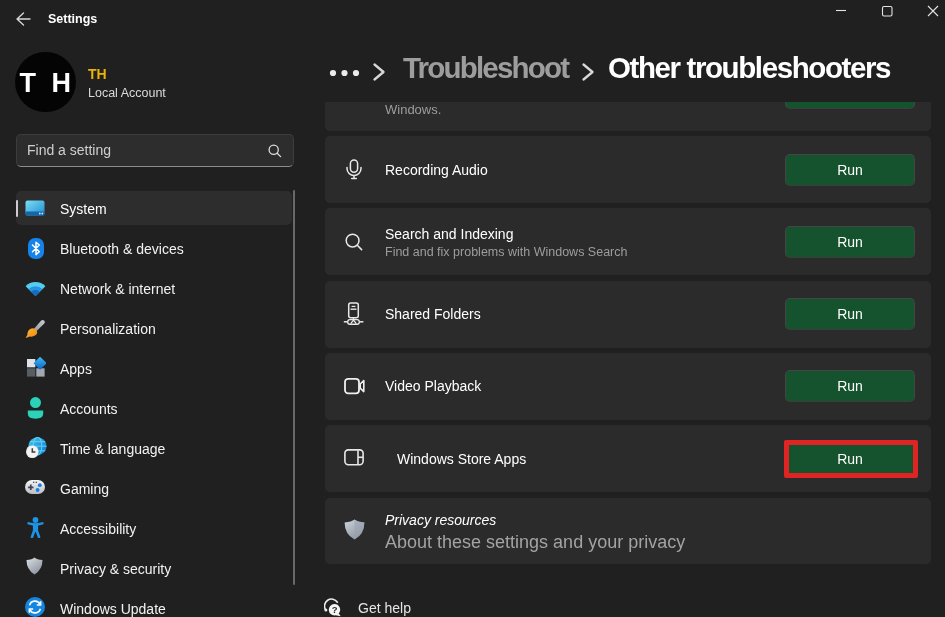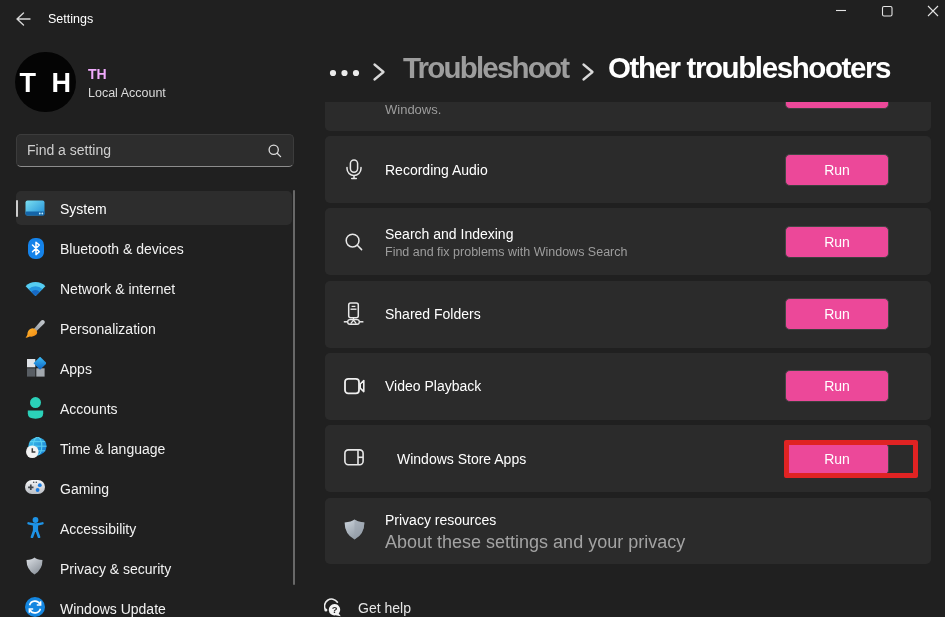--- a/index.html
+++ b/index.html
@@ -2,41 +2,41 @@
 <html><head>
 <meta charset="utf-8">
 <style>
   * { margin:0; padding:0; box-sizing:border-box; }
   html,body { width:945px; height:617px; background:#202020; overflow:hidden;
     font-family:"Liberation Sans", sans-serif; }
   .abs { position:absolute; }
   .card { position:absolute; left:325px; width:606px; background:#2b2b2b; border-radius:5px; }
   .rowtitle { position:absolute; left:385px; font-size:14px; color:#ffffff; white-space:nowrap; }
   .rowsub { position:absolute; left:385px; font-size:12.5px; color:#9d9d9d; white-space:nowrap; }
-  .runbtn { position:absolute; left:785px; width:104px; height:32px; background:#ec4899;
+  .runbtn { position:absolute; left:785px; width:130px; height:32px; background:#14532d;
     border:1px solid #454545; border-bottom-color:#3e3e3e; border-radius:5px;
     color:#ffffff; font-size:14px; text-align:center; line-height:30px; }
   .navtxt { position:absolute; left:60px; font-size:14px; color:#f2f2f2; white-space:nowrap; }
 </style>
 </head>
 <body>
 
 <svg class="abs" style="left:14px;top:11px" width="18" height="16" viewBox="0 0 18 16">
   <path d="M9.5 2 L3 8 L9.5 14 M3.3 8 L16 8" stroke="#d6d6d6" stroke-width="1.4" fill="none" stroke-linecap="round" stroke-linejoin="round"></path>
 </svg>
-<div class="abs" style="left:48px;top:12px;font-size:12.5px;font-weight:normal;color:#ffffff;">Settings</div>
+<div class="abs" style="left:48px;top:12px;font-size:12.5px;font-weight:bold;color:#ffffff;">Settings</div>
 <svg class="abs" style="left:830px;top:0px" width="115" height="22" viewBox="0 0 115 22">
   <line x1="6" y1="10.5" x2="16" y2="10.5" stroke="#e3e3e3" stroke-width="1.1"></line>
   <rect x="52.5" y="6.5" width="9.5" height="9.5" rx="1.5" stroke="#e3e3e3" stroke-width="1.1" fill="none"></rect>
   <path d="M98 6 L108 16 M108 6 L98 16" stroke="#e3e3e3" stroke-width="1.1"></path>
 </svg>
 
 <div class="abs" style="left:15px;top:51.5px;width:60.5px;height:60.5px;border-radius:50%;background:#040404;"></div>
 <div class="abs" style="left:15px;top:53px;width:60.5px;height:60.5px;text-align:center;line-height:60.5px;color:#ffffff;font-size:27px;font-weight:bold;letter-spacing:4px;text-indent:4px;">T&nbsp;H</div>
-<div class="abs" style="left:88px;top:66px;font-size:14px;font-weight:bold;color:#f0abfc;">TH</div>
+<div class="abs" style="left:88px;top:66px;font-size:14px;font-weight:bold;color:#eab308;">TH</div>
 <div class="abs" style="left:88px;top:86px;font-size:12.5px;color:#dadada;">Local Account</div>
 
 <div class="abs" style="left:16px;top:134px;width:278px;height:33px;background:#2d2d2d;border:1px solid #3c3c3c;border-bottom:1px solid #8d8d8d;border-radius:5px;"></div>
 <div class="abs" style="left:27px;top:142px;font-size:14px;color:#cfcfcf;">Find a setting</div>
 <svg class="abs" style="left:267px;top:143px" width="16" height="16" viewBox="0 0 16 16">
   <circle cx="6.7" cy="6.7" r="4.6" stroke="#dddddd" stroke-width="1.3" fill="none"></circle>
   <line x1="10.2" y1="10.2" x2="13.6" y2="13.6" stroke="#dddddd" stroke-width="1.3" stroke-linecap="round"></line>
 </svg>
 
 <div class="abs" style="left:15.5px;top:190.5px;width:276px;height:34.5px;background:#2d2d2d;border-radius:5px;"></div>
@@ -201,21 +201,21 @@
 <div class="card" style="top:352.5px;height:67px;"></div>
 <div class="rowtitle" style="top:378px;">Video Playback</div>
 <div class="runbtn" style="top:370px;">Run</div>
 
 <div class="card" style="top:425px;height:67px;"></div>
 <div class="rowtitle" style="top:450.5px;margin-left:12px;">Windows Store Apps</div>
 <div class="runbtn" style="top:442.5px;">Run</div>
 <div class="abs" style="left:784px;top:439.5px;width:134px;height:38.5px;border:5.5px solid #e02323;border-radius:2px;"></div>
 
 <div class="card" style="top:497.5px;height:66px;"></div>
-<div class="rowtitle" style="top:512px;">Privacy resources</div>
+<div class="rowtitle" style="top:512px;font-style:italic;">Privacy resources</div>
 <div class="rowsub" style="top:531.5px;font-size:18px;color:#a3a3a3;">About these settings and your privacy</div>
 
 <div class="abs" style="left:358px;top:600px;font-size:14px;color:#e6e6e6;text-align:center;">Get help</div>
 
 <svg class="abs" style="left:345px;top:159px" width="18" height="21" viewBox="0 0 18 21">
   <g stroke="#e8e8e8" stroke-width="1.5" fill="none">
     <rect x="5.4" y="1" width="7.2" height="12.2" rx="3.6"></rect>
     <path d="M2 8.6 L2 9.6 A 7 7 0 0 0 16 9.6 L16 8.6" stroke-linecap="round"></path>
     <line x1="9" y1="16.7" x2="9" y2="19.3"></line>
     <line x1="6.7" y1="19.6" x2="11.3" y2="19.6" stroke-linecap="round"></line>

